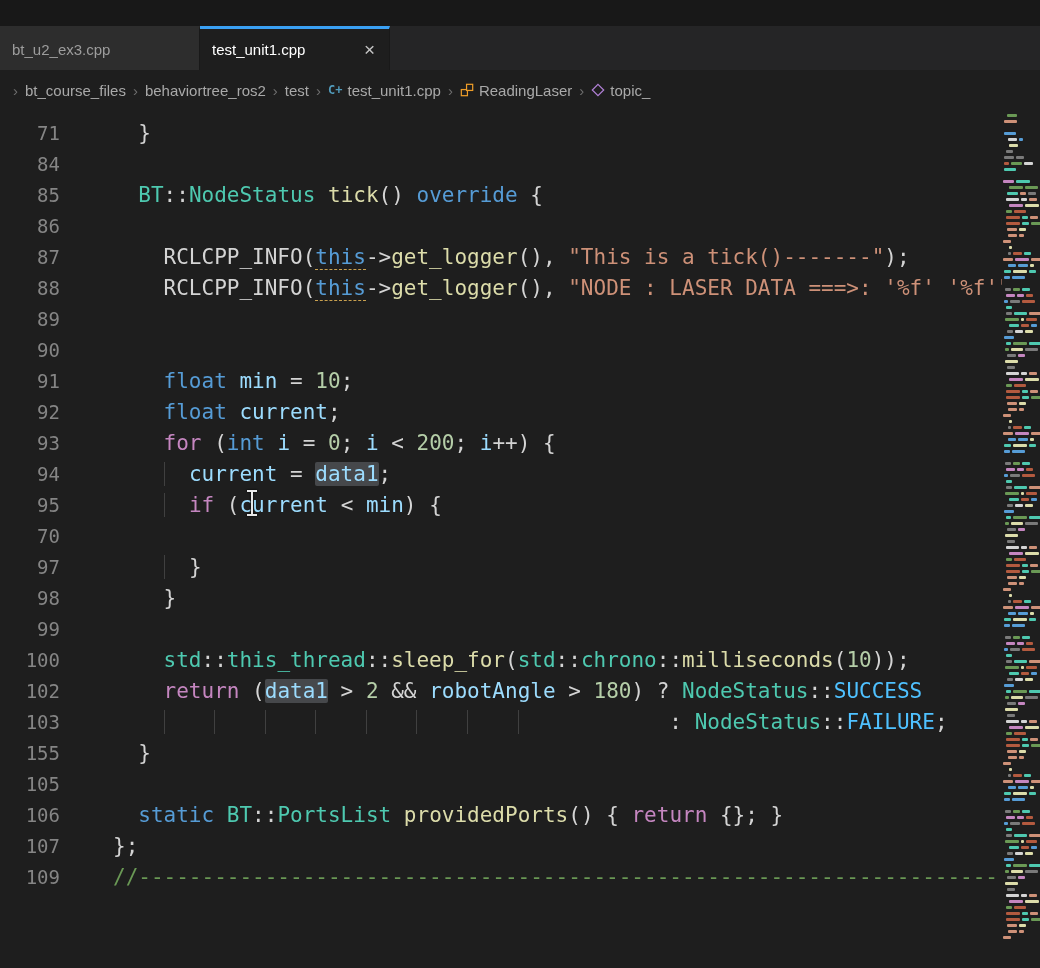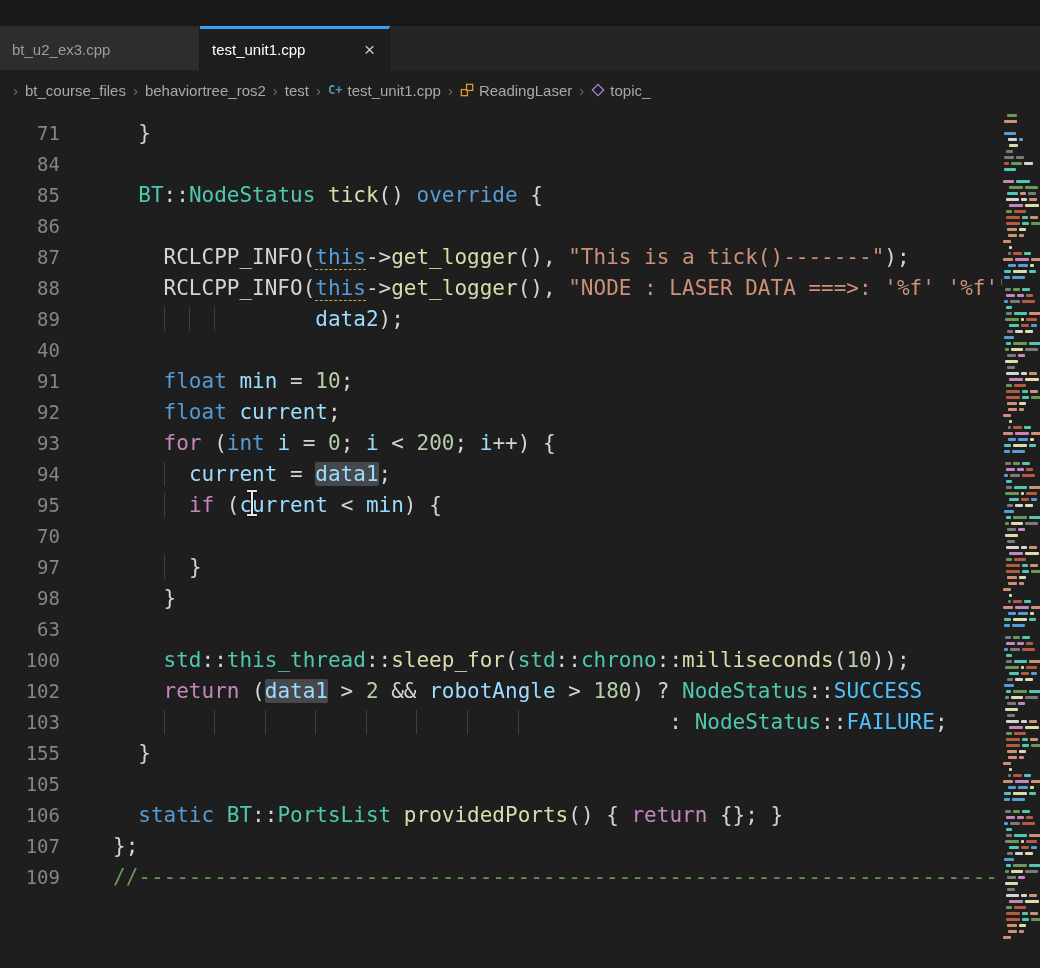--- a/index.html
+++ b/index.html
@@ -129,24 +129,23 @@
       <div class="code-line">
         <div class="line-number">87</div>
         <div class="line-code"><span class="tok-pl">    </span><span class="tok-mac">RCLCPP_INFO</span><span class="tok-op">(</span><span class="tok-th">this</span><span class="tok-op">-&gt;</span><span class="tok-fn">get_logger</span><span class="tok-op">(), </span><span class="tok-str">"This is a tick()-------"</span><span class="tok-op">);</span></div>
       </div>
       <div class="code-line">
         <div class="line-number">88</div>
         <div class="line-code"><span class="tok-pl">    </span><span class="tok-mac">RCLCPP_INFO</span><span class="tok-op">(</span><span class="tok-th">this</span><span class="tok-op">-&gt;</span><span class="tok-fn">get_logger</span><span class="tok-op">(), </span><span class="tok-str">"NODE : LASER DATA ===&gt;: '%f' '%f'"</span></div>
       </div>
       <div class="code-line">
         <div class="line-number">89</div>
-        <div class="line-code"><span class="tok-pl">    </span><span class="tok-g">  </span><span class="tok-g">  </span><span class="tok-g">  </span><span class="tok-pl">      </span><span class="tok-var">data2</span><span class="tok-op">);</span></div>
-      </div>
-      <div class="code-line">
-        <div class="line-number">40</div>
+      </div>
+      <div class="code-line">
+        <div class="line-number">90</div>
         <div class="line-code"></div>
       </div>
       <div class="code-line">
         <div class="line-number">91</div>
         <div class="line-code"><span class="tok-pl">    </span><span class="tok-kw">float</span><span class="tok-pl"> </span><span class="tok-var">min</span><span class="tok-op"> = </span><span class="tok-num">10</span><span class="tok-op">;</span></div>
       </div>
       <div class="code-line">
         <div class="line-number">92</div>
         <div class="line-code"><span class="tok-pl">    </span><span class="tok-kw">float</span><span class="tok-pl"> </span><span class="tok-var">current</span><span class="tok-op">;</span></div>
       </div>
@@ -167,21 +166,21 @@
       </div>
       <div class="code-line">
         <div class="line-number">97</div>
         <div class="line-code"><span class="tok-pl">    </span><span class="tok-g">  </span><span class="tok-op">}</span></div>
       </div>
       <div class="code-line">
         <div class="line-number">98</div>
         <div class="line-code"><span class="tok-pl">    </span><span class="tok-op">}</span></div>
       </div>
       <div class="code-line">
-        <div class="line-number">63</div>
+        <div class="line-number">99</div>
         <div class="line-code"></div>
       </div>
       <div class="code-line">
         <div class="line-number">100</div>
         <div class="line-code"><span class="tok-pl">    </span><span class="tok-ty">std</span><span class="tok-op">::</span><span class="tok-ty">this_thread</span><span class="tok-op">::</span><span class="tok-fn">sleep_for</span><span class="tok-op">(</span><span class="tok-ty">std</span><span class="tok-op">::</span><span class="tok-ty">chrono</span><span class="tok-op">::</span><span class="tok-fn">milliseconds</span><span class="tok-op">(</span><span class="tok-num">10</span><span class="tok-op">));</span></div>
       </div>
       <div class="code-line">
         <div class="line-number">102</div>
         <div class="line-code"><span class="tok-pl">    </span><span class="tok-ctl">return</span><span class="tok-op"> (</span><span class="tok-hl">data1</span><span class="tok-op"> &gt; </span><span class="tok-num">2</span><span class="tok-op"> &amp;&amp; </span><span class="tok-var">robotAngle</span><span class="tok-op"> &gt; </span><span class="tok-num">180</span><span class="tok-op">) ? </span><span class="tok-ty">NodeStatus</span><span class="tok-op">::</span><span class="tok-en">SUCCESS</span></div>
       </div>

